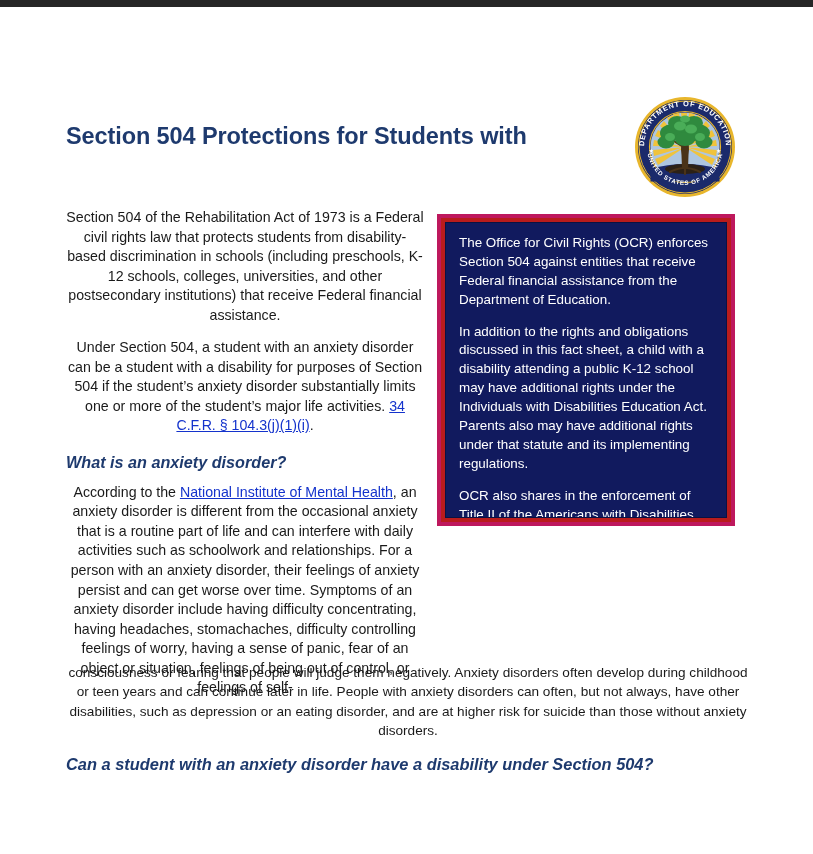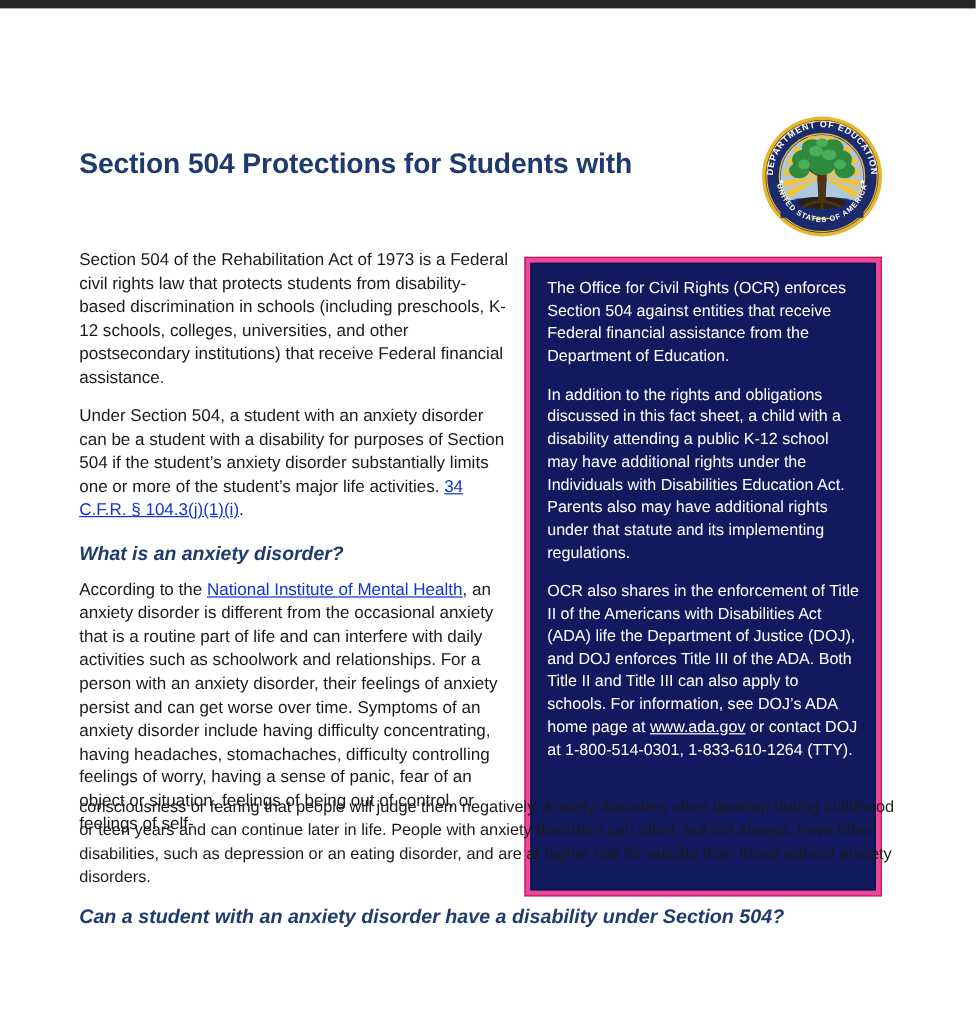--- a/index.html
+++ b/index.html
@@ -70,20 +70,21 @@
     left: 66px;
     top: 624px;
     width: 684px;
   }
 
   p.body {
     margin: 0 0 13px 0;
     font-size: 14.2px;
     line-height: 1.375;
     color: #1a1a1a;
+    text-align: center;
   }
   .full-col p.body { font-size: 13.6px; line-height: 1.42; margin-bottom: 12px; }
 
   h2.section {
     margin: 16px 0 11px 0;
     font-size: 16.2px;
     font-weight: bold;
     font-style: italic;
     color: #1e3a6e;
     line-height: 1.25;
@@ -94,23 +95,23 @@
     color: #1433cc;
     text-decoration: underline;
   }
 
   
   .callout {
     position: absolute;
     left: 437px;
     top: 175px;
     width: 298px;
-    height: 533px;
-    background: #ec4899;
-    border: 1px solid #be185d;
+    height: 312px;
+    background: #b91c1c;
+    border: 4px solid #be185d;
     box-sizing: border-box;
     padding: 4px;
   }
   .callout-inner {
     width: 100%;
     height: 100%;
     background: #111a5e;
     border: 1px solid #0b1242;
     box-sizing: border-box;
     padding: 11px 13px 10px 13px;

